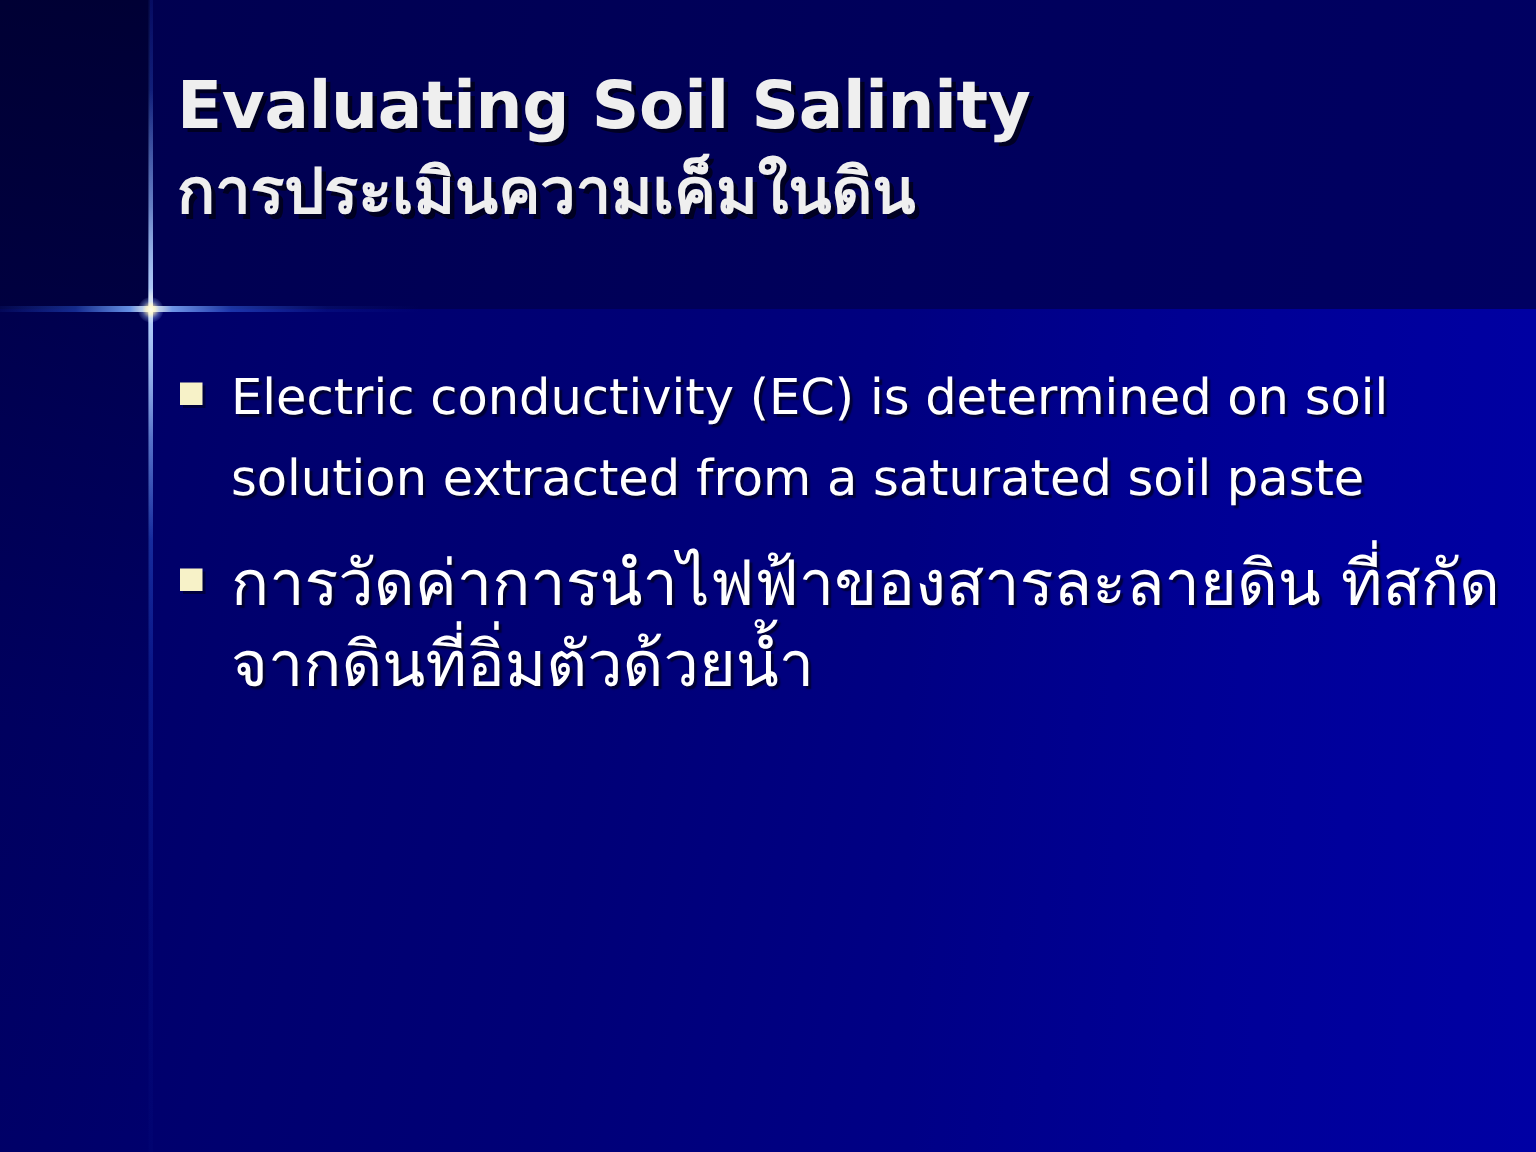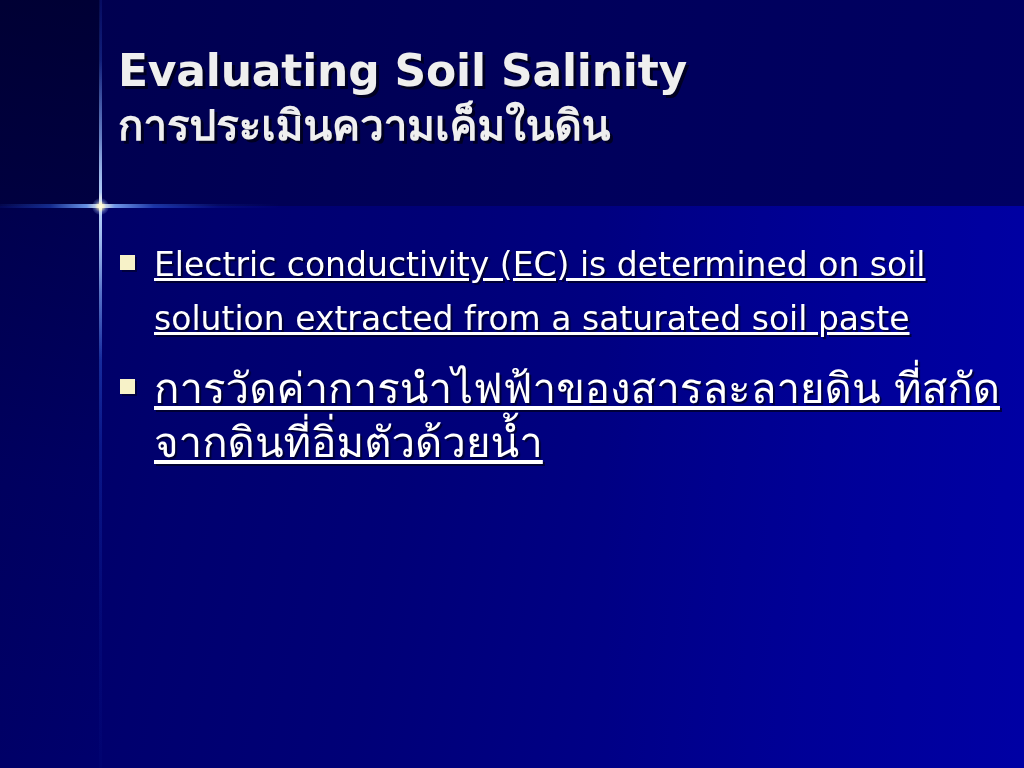--- a/index.html
+++ b/index.html
@@ -123,21 +123,21 @@
     font-size: 44px;
     font-weight: bold;
     line-height: 54px;
     letter-spacing: -0.2px;
     color: #efefef;
     text-shadow: 3px 3px 0 rgba(0,0,25,0.85);
     white-space: nowrap;
   }
   .title-sub {
     margin: 0;
-    font-family: Liberation Mono, monospace;
+    font-family: Liberation Serif, serif;
     font-size: 42px;
     font-weight: bold;
     line-height: 62px;
     color: #efefef;
     text-shadow: 3px 3px 0 rgba(0,0,25,0.85);
     white-space: nowrap;
   }
 
   
   .body-block {
@@ -161,21 +161,20 @@
     box-shadow: 2px 2px 0 rgba(0,0,25,0.55);
   }
   .bullet-text {
     flex: 1 1 auto;
     font-family: "DejaVu Sans", sans-serif;
     font-size: 33px;
     font-weight: normal;
     line-height: 54px;
     color: #ffffff;
     text-shadow: 2px 2px 1px rgba(0,0,30,0.75);
-    text-decoration: underline;
   }
   .bullet-text.thai {
     font-size: 42px;
     line-height: 54px;
   }
 </style>
 </head>
 <body>
 
 <div id="slide">

